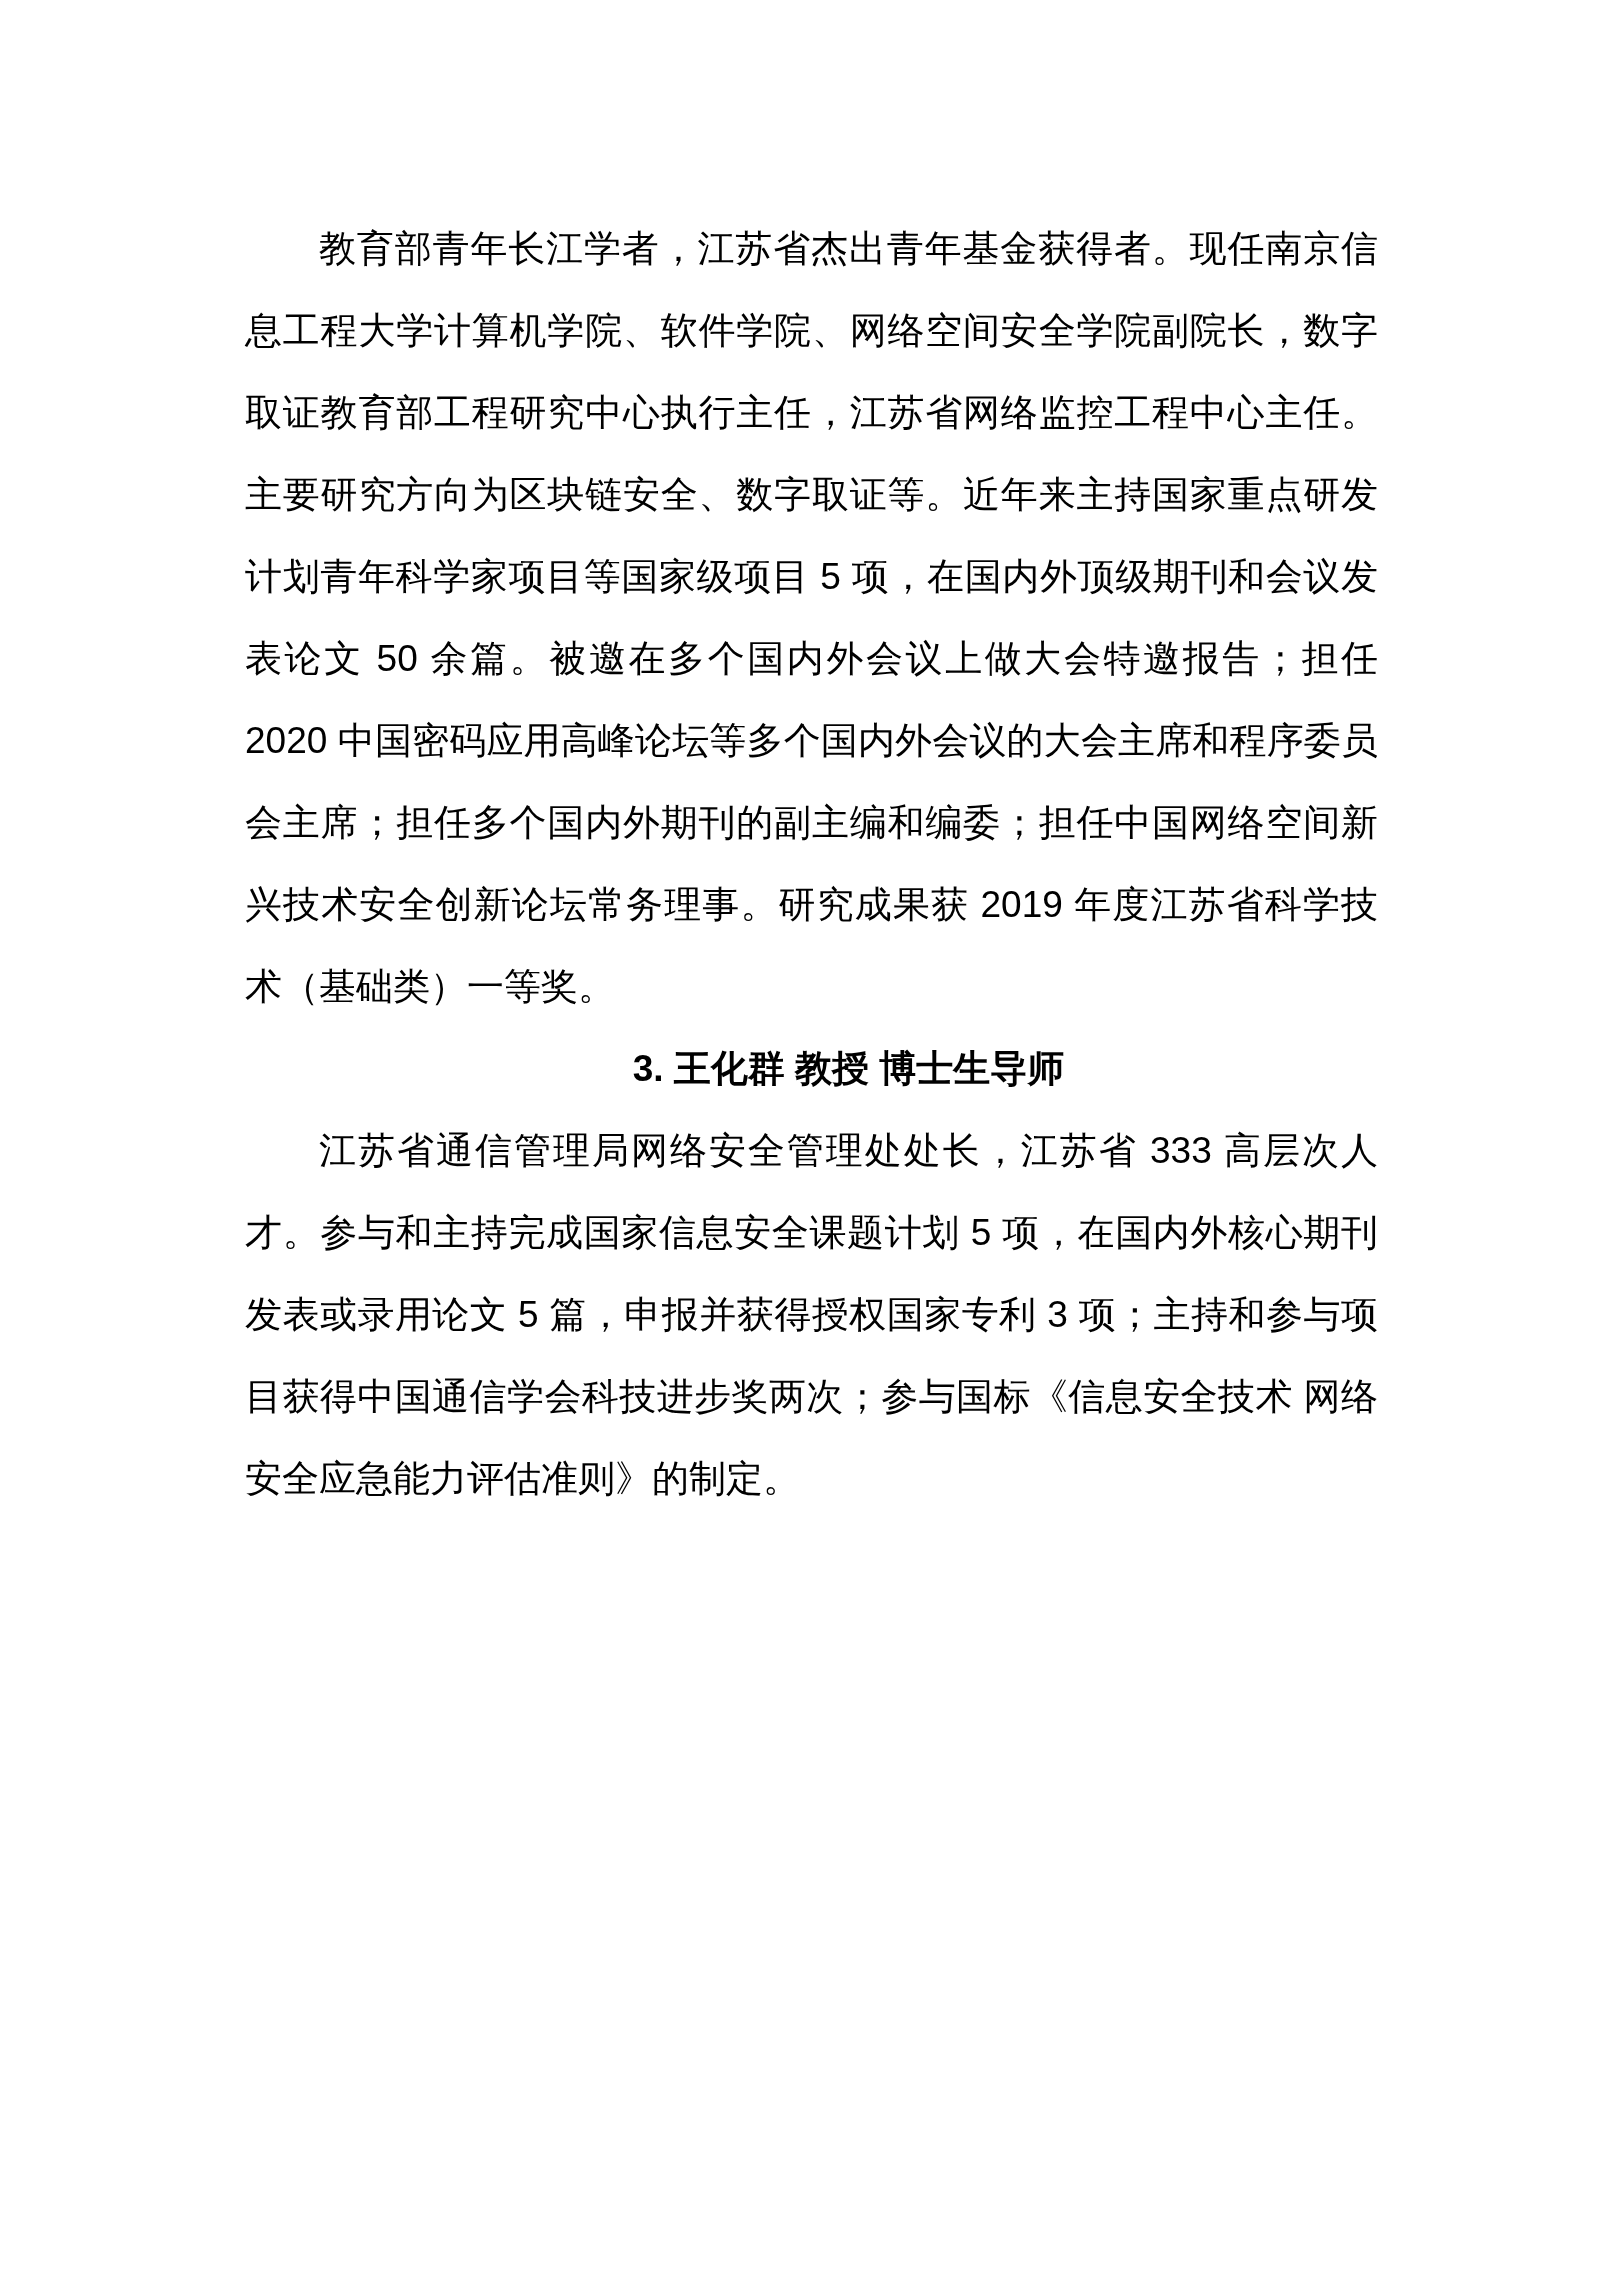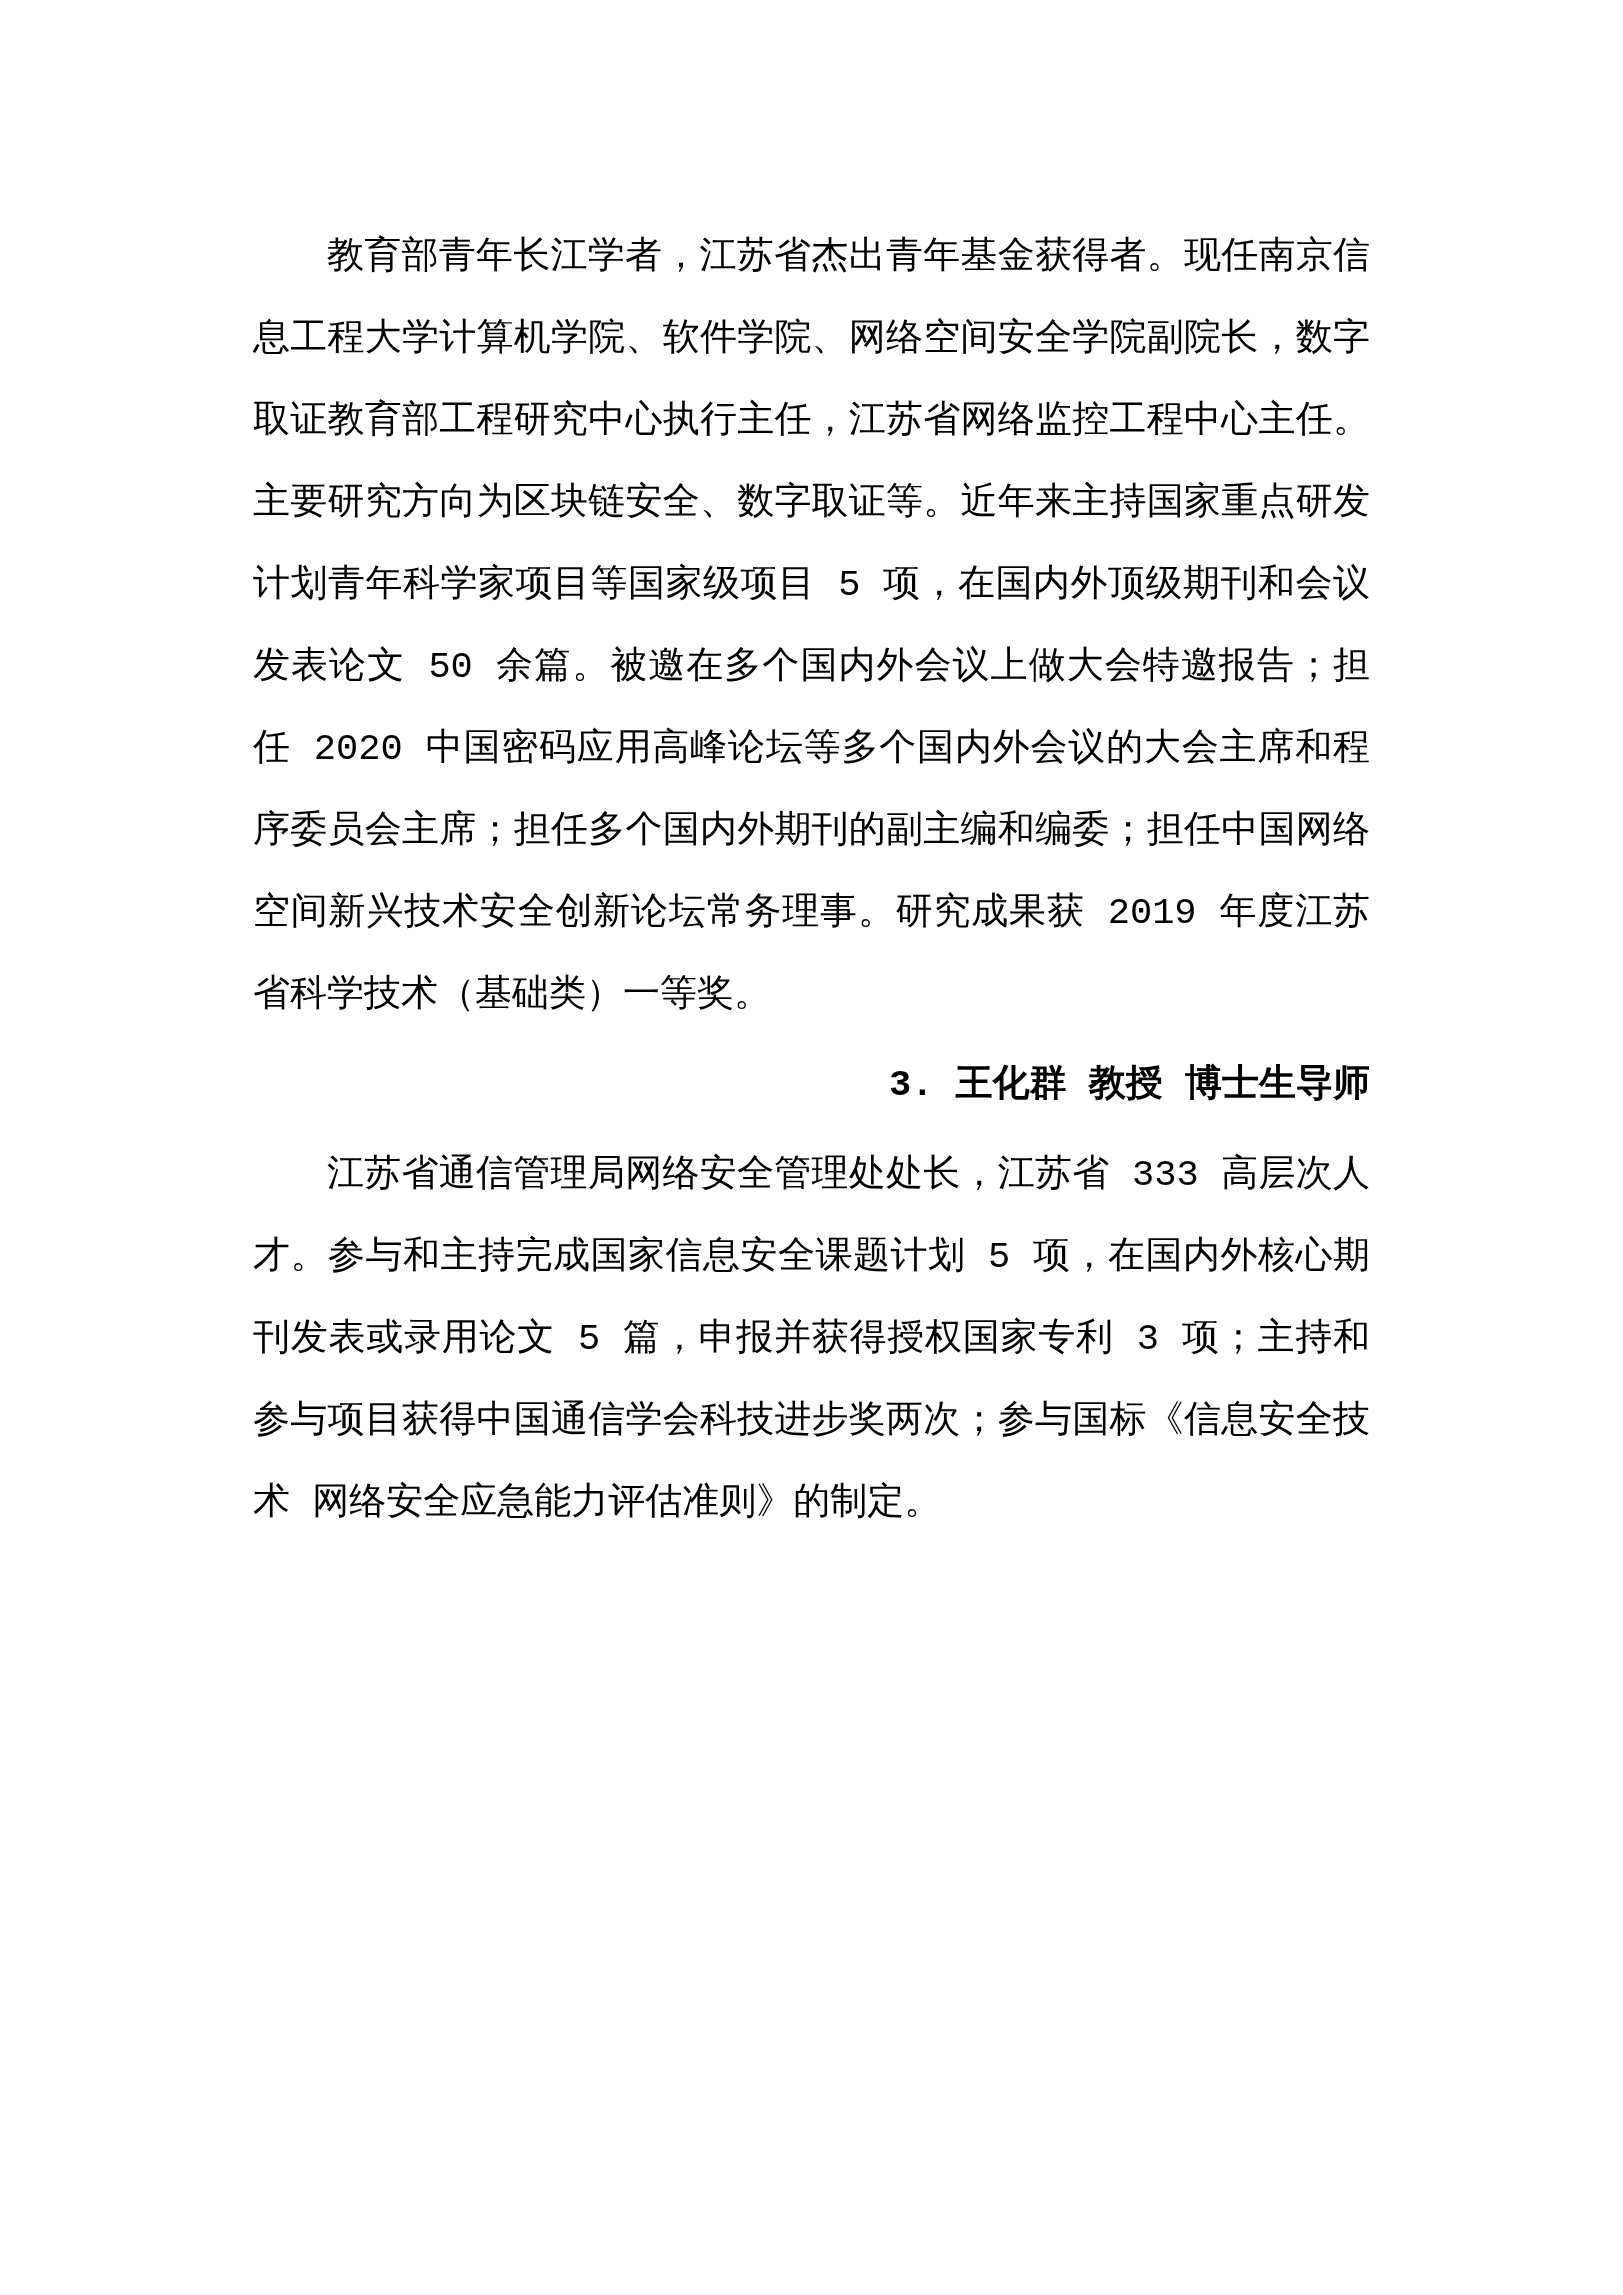--- a/index.html
+++ b/index.html
@@ -14,34 +14,34 @@
     background: #ffffff;
     overflow: hidden;
   }
   .content {
     position: absolute;
     left: 245px;
     top: 208px;
     width: 1133px;
   }
   .content p {
-    margin: 8px;
+    margin: 0;
     padding: 0;
-    font-family: Liberation Mono, monospace;
+    font-family: Liberation Sans, sans-serif;
     font-size: 37px;
     line-height: 82px;
     color: #000000;
     text-align: justify;
     text-justify: inter-character;
     text-indent: 2em;
     word-break: break-word;
   }
   .content p.heading {
     font-weight: bold;
-    text-align: right;
+    text-align: center;
   }
 </style>
 </head>
 <body>
 
 <div class="page" style="background: rgb(255, 255, 255);">
   <div class="content" style="color: rgb(0, 0, 0);">
       <p class="body">教育部青年长江学者，江苏省杰出青年基金获得者。现任南京信息工程大学计算机学院、软件学院、网络空间安全学院副院长，数字取证教育部工程研究中心执行主任，江苏省网络监控工程中心主任。主要研究方向为区块链安全、数字取证等。近年来主持国家重点研发计划青年科学家项目等国家级项目 5 项，在国内外顶级期刊和会议发表论文 50 余篇。被邀在多个国内外会议上做大会特邀报告；担任 2020 中国密码应用高峰论坛等多个国内外会议的大会主席和程序委员会主席；担任多个国内外期刊的副主编和编委；担任中国网络空间新兴技术安全创新论坛常务理事。研究成果获 2019 年度江苏省科学技术（基础类）一等奖。</p>
       <p class="heading">3. 王化群 教授 博士生导师</p>
       <p class="body">江苏省通信管理局网络安全管理处处长，江苏省 333 高层次人才。参与和主持完成国家信息安全课题计划 5 项，在国内外核心期刊发表或录用论文 5 篇，申报并获得授权国家专利 3 项；主持和参与项目获得中国通信学会科技进步奖两次；参与国标《信息安全技术 网络安全应急能力评估准则》的制定。</p>

